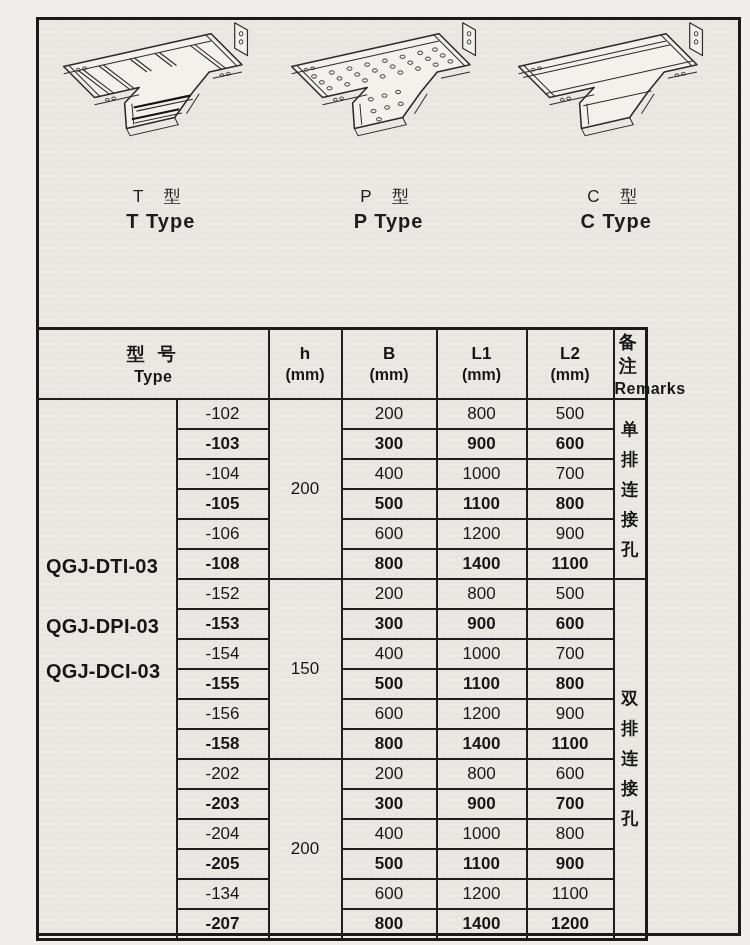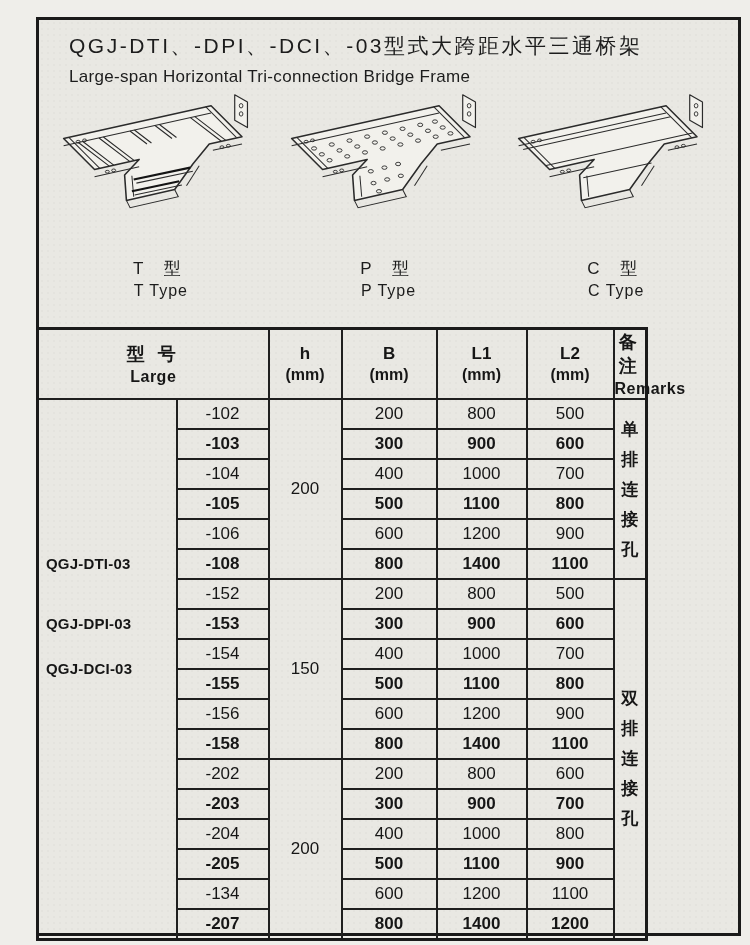--- a/index.html
+++ b/index.html
@@ -48,21 +48,21 @@
   }
   .figure{
     flex:1;
     display:flex;
     flex-direction:column;
     align-items:center;
     justify-content:flex-end;
   }
   .figure svg{width:218px;height:162px;display:block;}
   .cap-cn{font-size:17px;letter-spacing:8px;margin-top:2px;}
-  .cap-en{font-size:16px;margin-top:2px;letter-spacing:1px;}
+  .cap-en{font-size:20px;margin-top:2px;letter-spacing:1px;font-weight:bold;}
   svg .o{fill:#f2f1ec;stroke:#2b2b2b;stroke-width:1.7;stroke-linejoin:round;}
   svg .o2{fill:#f2f1ec;stroke:#2b2b2b;stroke-width:1.3;stroke-linejoin:round;}
   svg .l{fill:none;stroke:#2b2b2b;stroke-width:1.1;}
   svg .r{fill:none;stroke:#2b2b2b;stroke-width:1.2;}
   svg .rb{fill:none;stroke:#141414;stroke-width:2.4;}
   svg .hole{fill:none;stroke:#2b2b2b;stroke-width:1;}
   
   table.spec{
     position:absolute;
     left:-3px;top:307px;
@@ -82,44 +82,40 @@
   table.spec{border:3px solid #1a1a1a;}
   thead th{height:60px;font-weight:bold;}
   thead .hu{font-weight:bold;font-size:16px;margin-top:2px;}
   thead .hcn{font-size:18px;letter-spacing:4px;}
   thead .hen{font-size:16px;letter-spacing:0.5px;margin-top:2px;font-weight:bold;}
   tbody tr{height:30px;}
   tbody tr:nth-child(even) td{font-weight:bold;}
   td.model-cell{position:relative;font-weight:bold;}
   .model-label{
     position:absolute;left:7px;
-    font-size:15px;font-weight:bold;
+    font-size:20px;font-weight:bold;
     white-space:nowrap;letter-spacing:0.2px;
   }
   .model-label.m0{top:155px;}
   .model-label.m1{top:215px;}
   .model-label.m2{top:260px;}
   td.remark-cell{font-weight:bold;}
   .vstack{
     display:flex;flex-direction:column;align-items:center;justify-content:center;
     gap:13px;font-size:17px;font-weight:bold;line-height:1;
   }
   td.hcell{font-weight:normal;}
   tbody tr:nth-child(even) td.hcell{font-weight:normal;}
 </style>
 </head>
 <body>
 
 <div class="page">
   <div class="frame">
 
-    <div class="title-block">
-      <div class="title-cn">QGJ-DTI、-DPI、-DCI、-03型式大跨距水平三通桥架</div>
-      <div class="title-en">Large-span Horizontal Tri-connection Bridge Frame</div>
-    </div>
 
     <div class="figures">
 
       <div class="figure">
         <svg viewBox="0 0 230 178" aria-hidden="true">
           <path class="o" d="M8,50 L170,14 L204,48 L168,56 L150,78 L130,106 L77,118 L75,90 L91,73 L42,84 Z"></path>
           <path class="l" d="M8,58 L170,22"></path>
           <path class="l" d="M14,49 L48,83"></path>
           <path class="l" d="M164,15 L198,49"></path>
           <path class="l" d="M42,92 L91,81"></path>
@@ -242,21 +238,21 @@
           <col style="width:73px">
         <col style="width:95px">
           <col style="width:90px">
           <col style="width:87px">
           <col>
       </colgroup>
       <thead>
         <tr>
           <th colspan="2">
             <div class="hcn">型 号</div>
-            <div class="hen">Large</div>
+            <div class="hen">Type</div>
           </th>
           <th>
             <div>h</div>
             <div class="hu">(mm)</div>
           </th>
           <th>
             <div>B</div>
             <div class="hu">(mm)</div>
           </th>
           <th>

